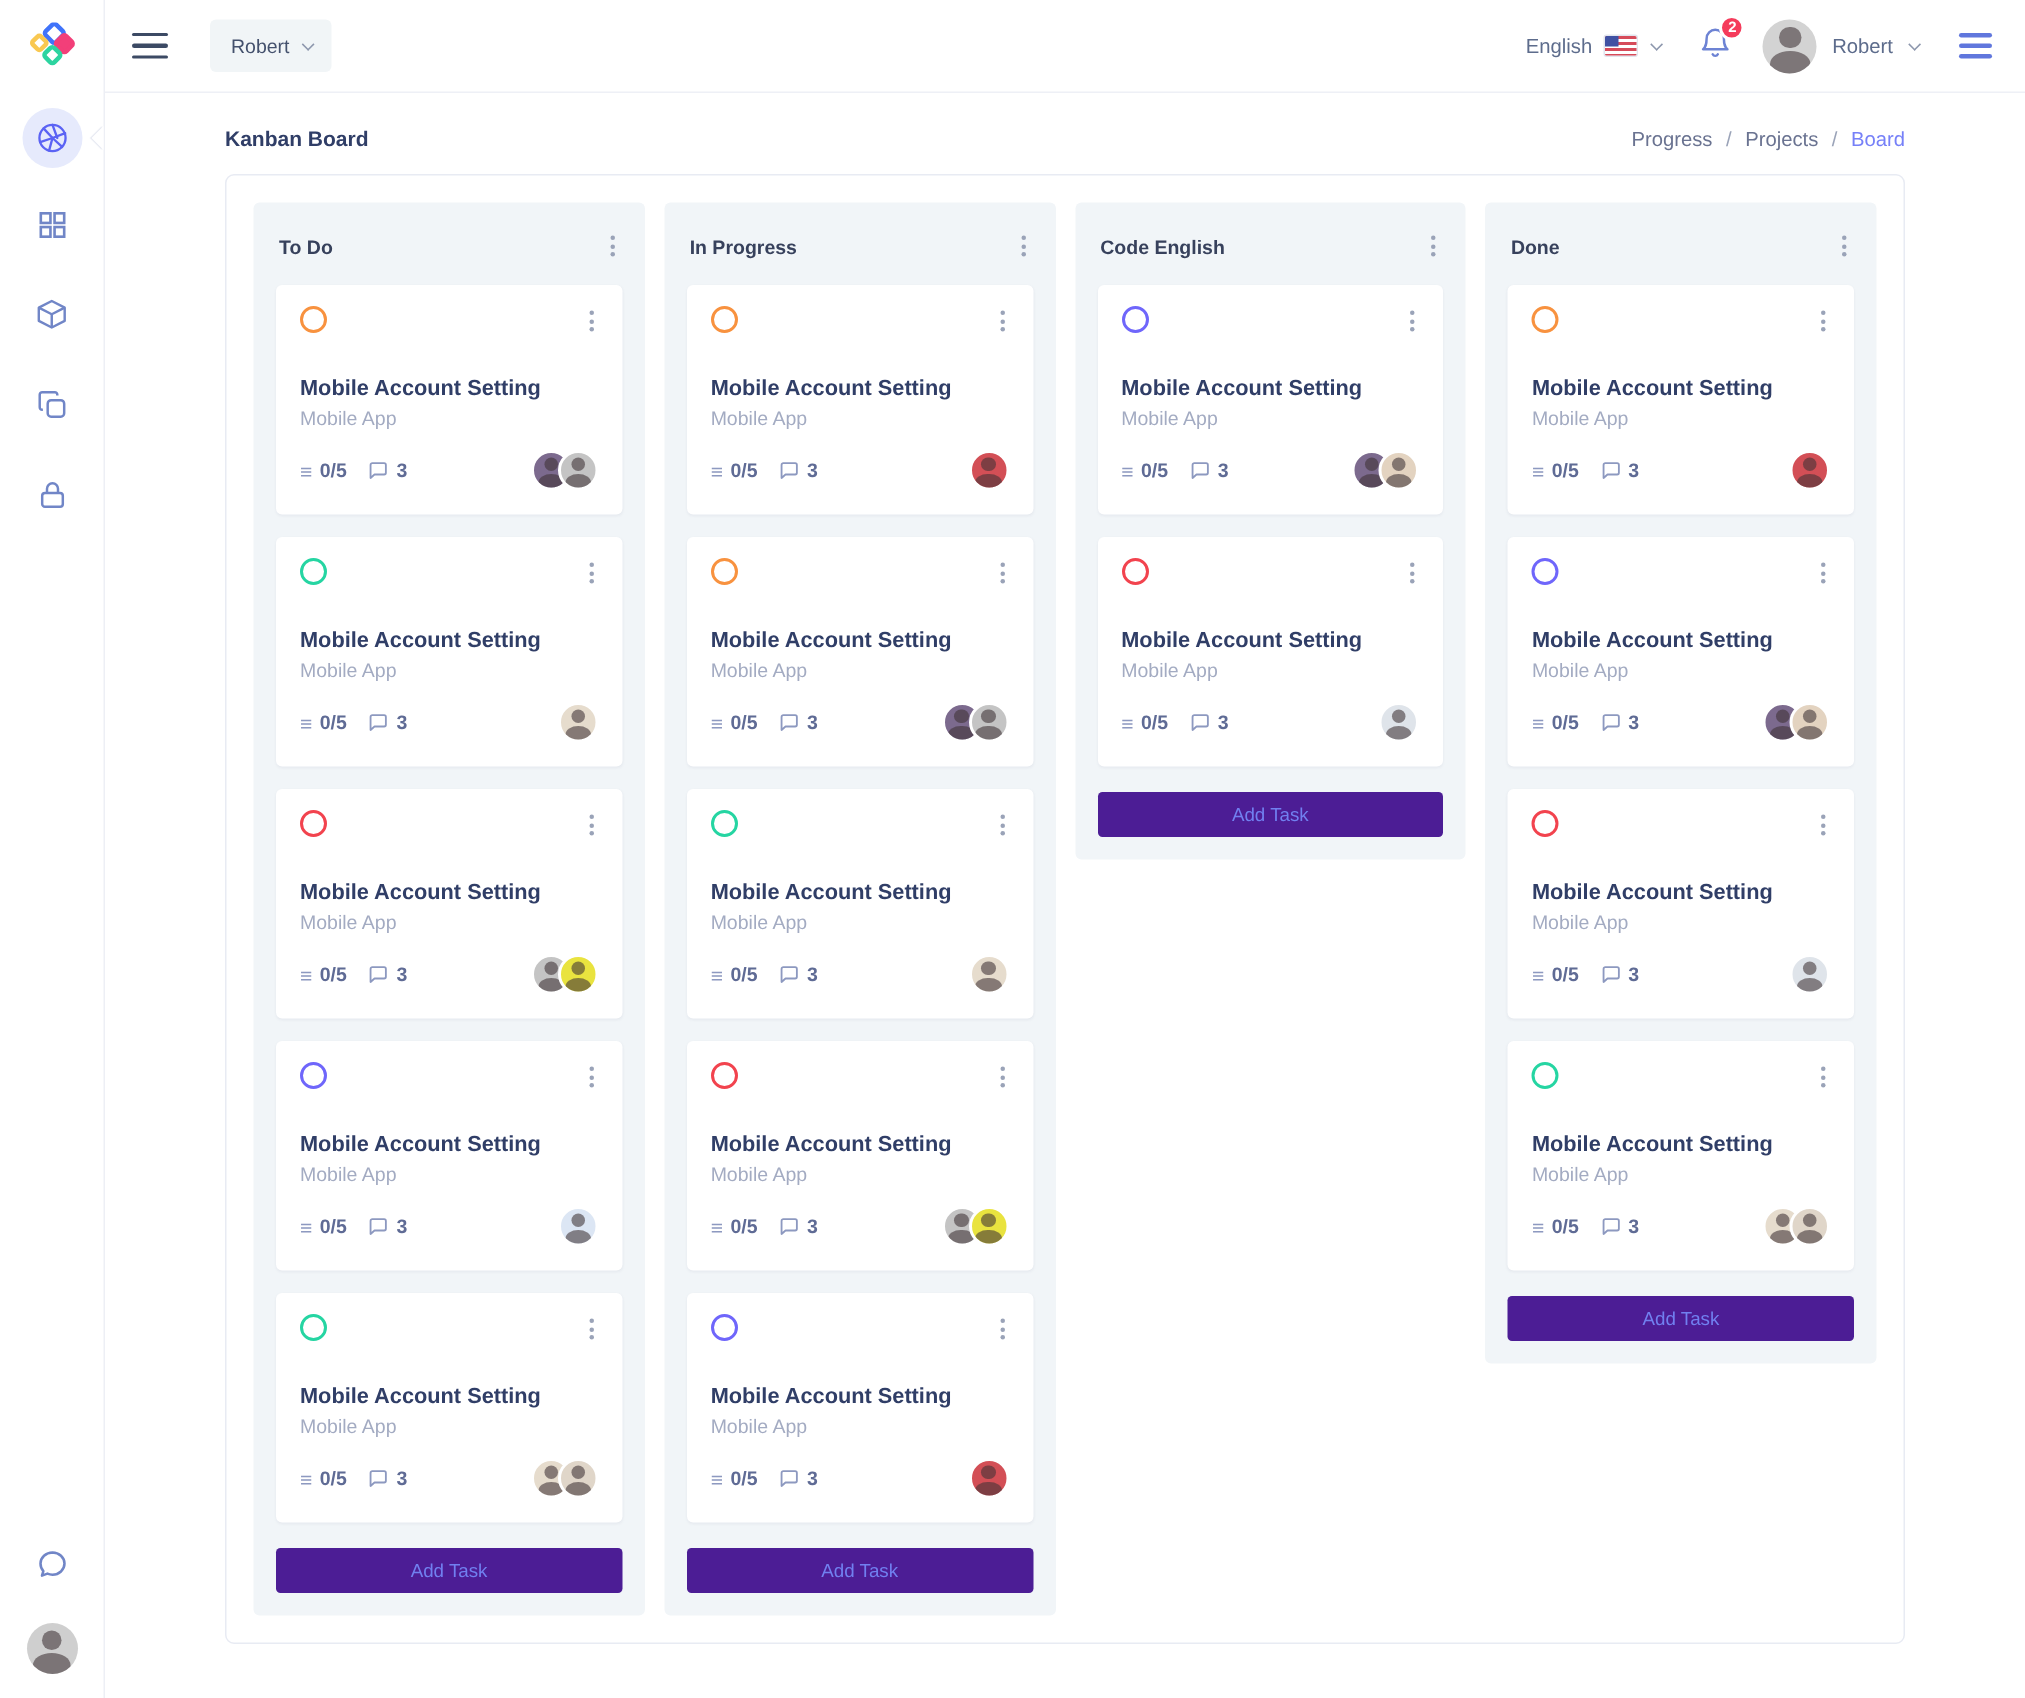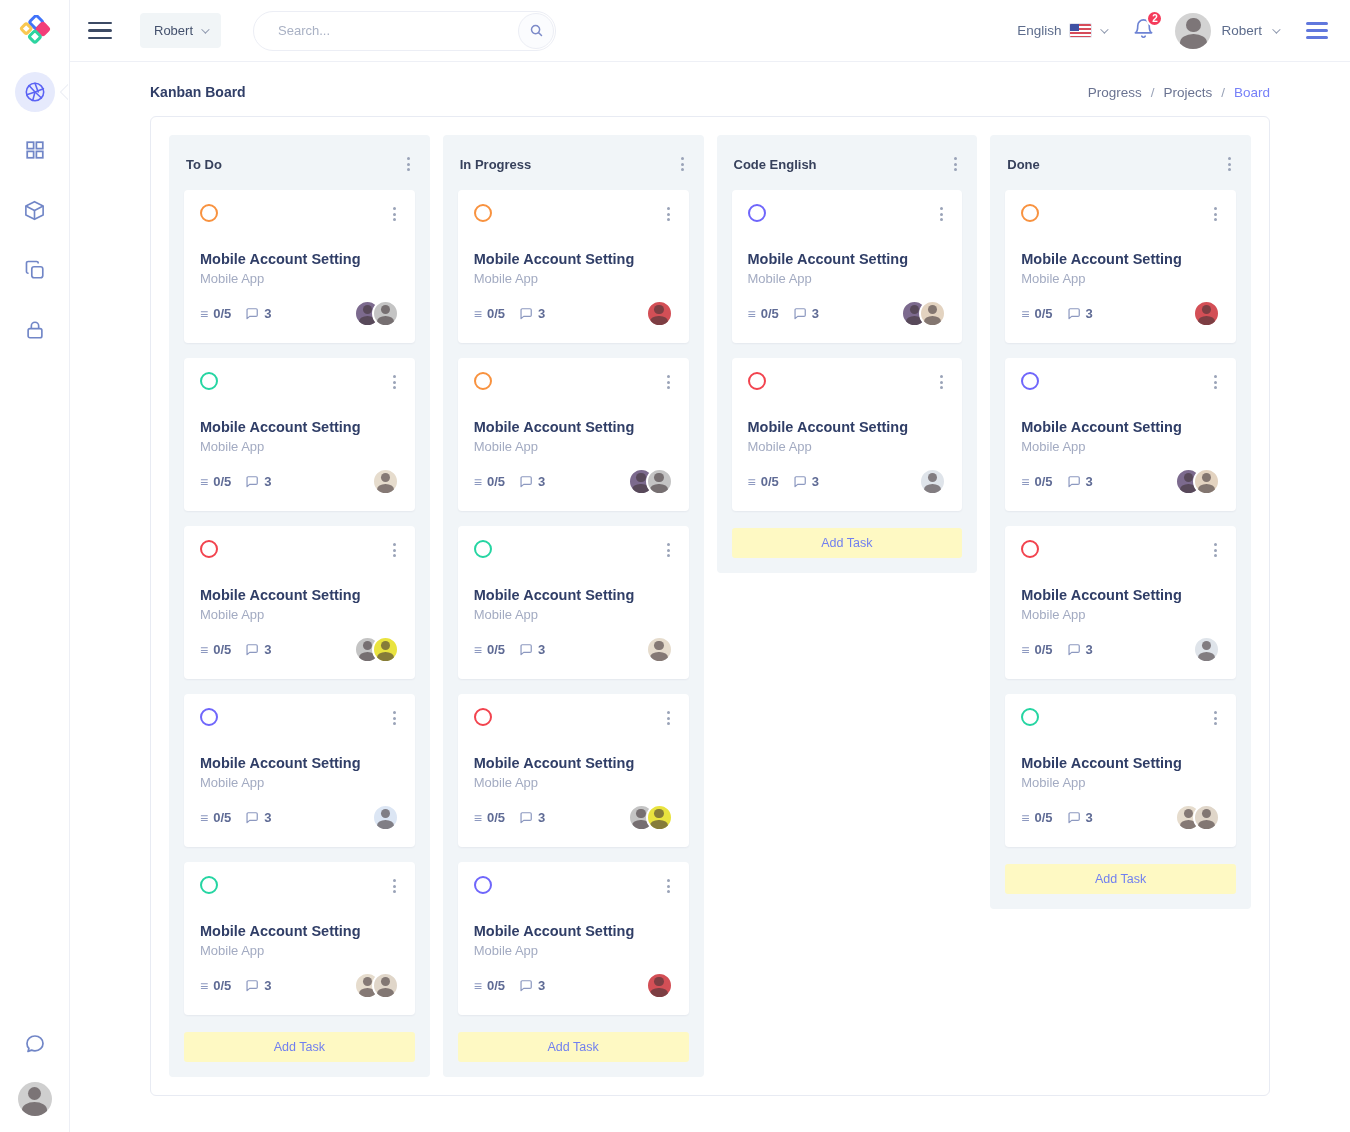--- a/index.html
+++ b/index.html
@@ -85,21 +85,21 @@
   .ring { width:18px; height:18px; border-radius:50%; border:2.5px solid #f8923f; display:inline-block; }
   .kcard-title { font-size:14.5px; font-weight:bold; color:#303e67; margin-top:27px; }
   .kcard-sub { font-size:13px; color:#a3abc2; margin-top:4px; }
   .kcard-meta { display:flex; align-items:center; margin-top:14px; min-height:27px; }
   .meta-item { display:flex; align-items:center; gap:5px; margin-right:14px; }
   .meta-ico { color:#8d99c0; font-size:14px; line-height:1; }
   .meta-val { font-size:13px; font-weight:bold; color:#5f6b95; }
   .card-avatars { margin-left:auto; display:flex; }
   .card-avatars .avatar { width:27px; height:27px; border:2px solid #fff; margin-left:-9px; }
   .card-avatars .avatar:first-child { margin-left:0; }
-  .add-task { width:100%; height:30px; background:#fef9c3; color:#7180f0; border:none; border-radius:3px;
+  .add-task { width:100%; height:30px; background:#4c1d95; color:#7180f0; border:none; border-radius:3px;
     font-size:12.5px; cursor:pointer; font-family:inherit; margin-top:2px; }
 
   
   .footer { height:57px; border-top:1px solid #eef0f6; display:flex; align-items:center;
     justify-content:space-between; padding:0 20px; flex-shrink:0; margin-top:auto; }
   .footer span { font-size:13px; color:#8f97b2; }
   .heart { color:#ff3d60; }
 </style>
 </head>
 <body>
@@ -183,29 +183,20 @@
     <header class="topbar">
       <div class="hamburger">
         <span></span>
           <span></span>
           <span></span>
       </div>
       <button class="system-btn">
         <span>Robert</span>
         <span class="caret"></span>
       </button>
-      <div class="search-wrap">
-        <input class="search-input" type="text" placeholder="Search..." style="">
-        <button class="search-btn">
-          <svg width="15" height="15" viewBox="0 0 24 24" fill="none" stroke="#7d8bc9" stroke-width="2.4" stroke-linecap="round">
-            <circle cx="10.5" cy="10.5" r="6.5"></circle>
-              <path d="M15.5 15.5 L20 20"></path>
-          </svg>
-        </button>
-      </div>
 
       <div class="top-right">
         <div class="lang">
           <span class="lang-label">English</span>
           <span class="flag"></span>
           <span class="caret"></span>
         </div>
         <div class="bell-wrap">
           <svg width="23" height="23" viewBox="0 0 24 24" fill="none" stroke="#6d83d4" stroke-width="1.7" stroke-linecap="round" stroke-linejoin="round">
             <path d="M18 9 a6 6 0 0 0 -12 0 c0 6 -2.5 7.5 -2.5 7.5 h17 c0 0 -2.5 -1.5 -2.5 -7.5"></path>

